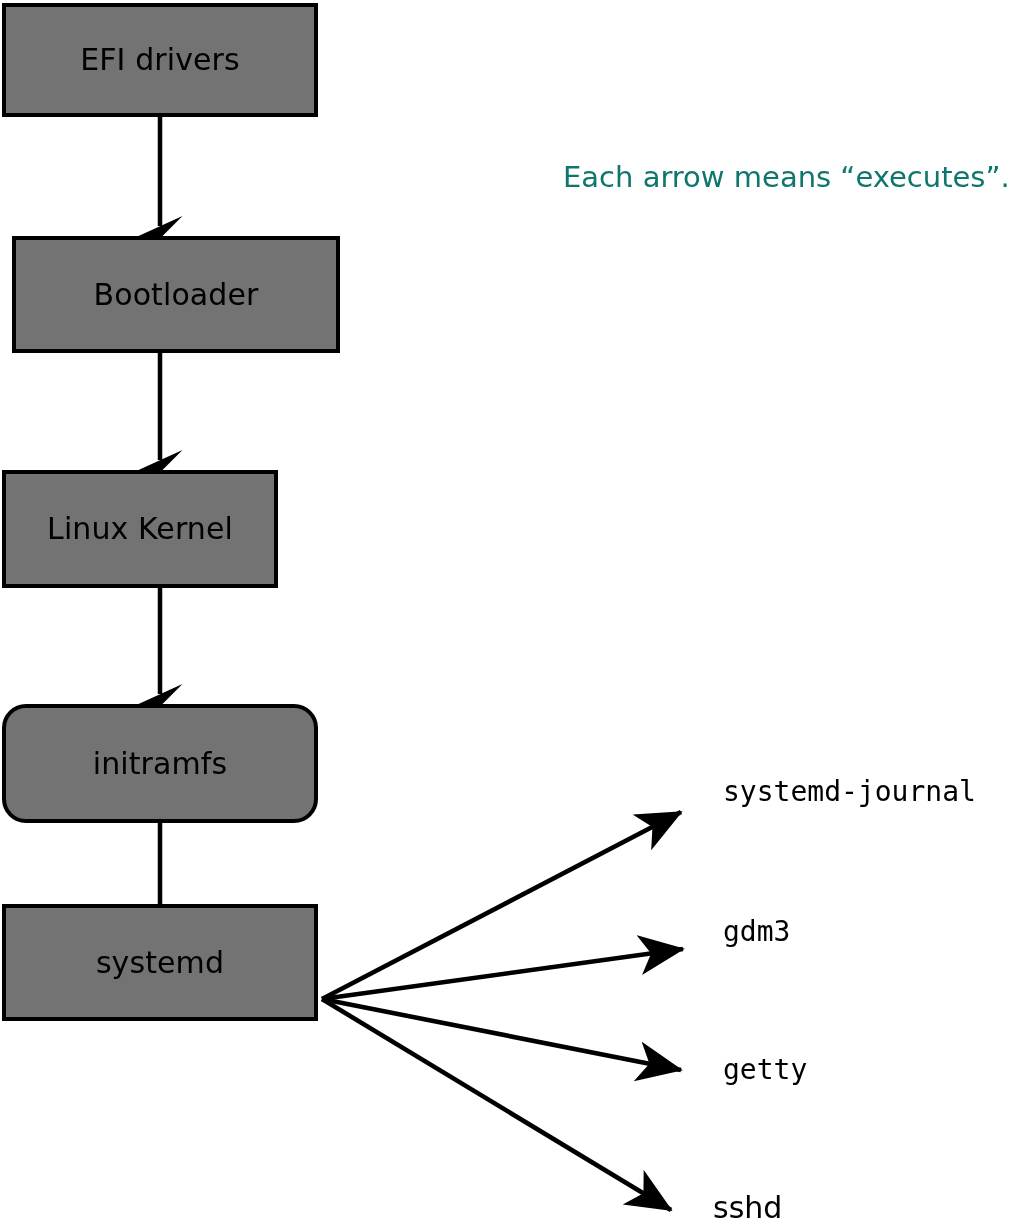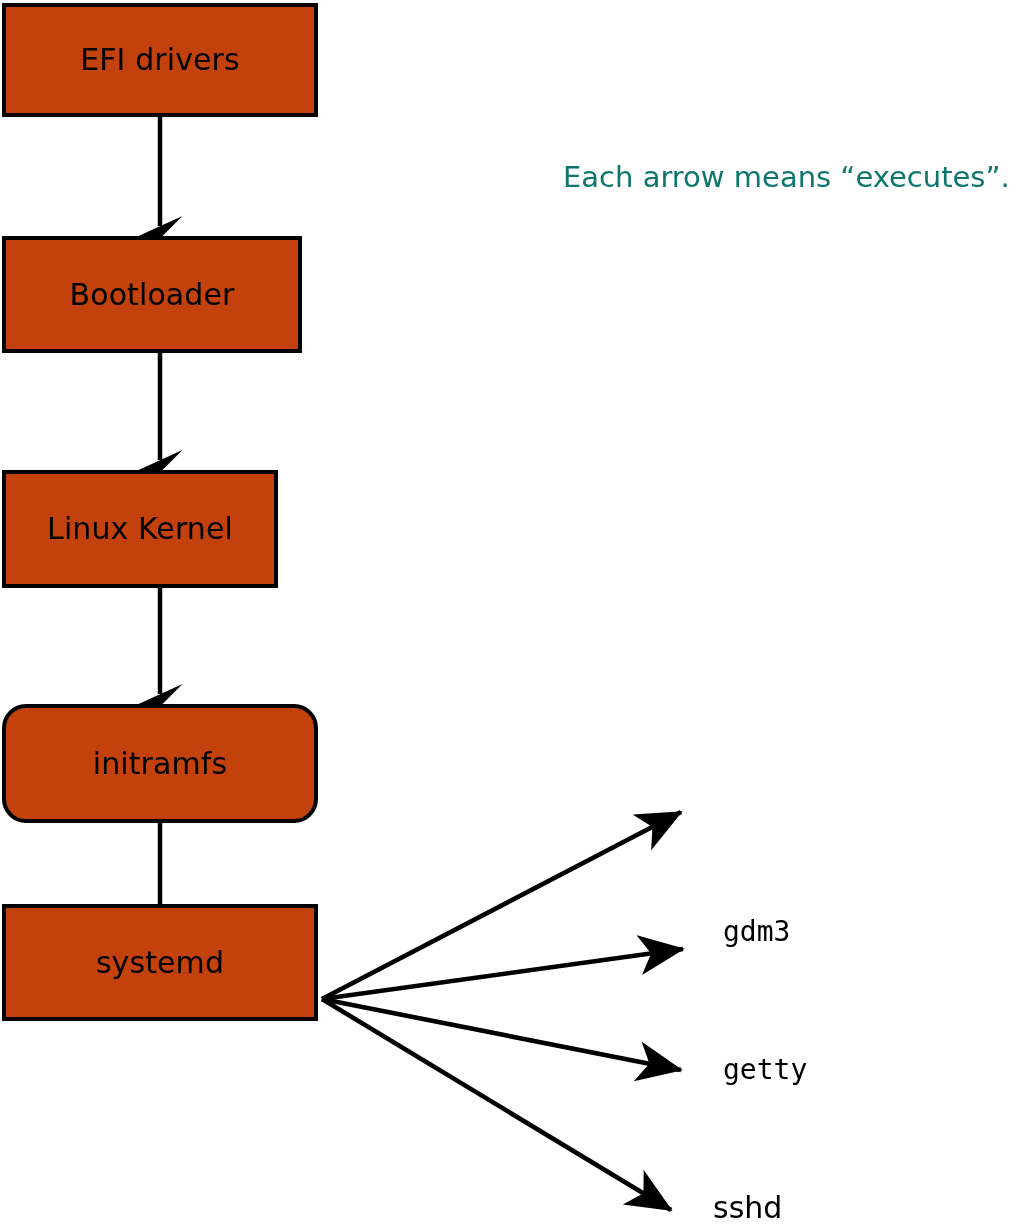--- a/index.html
+++ b/index.html
@@ -14,21 +14,21 @@
     position: relative;
     width: 1023px;
     height: 1230px;
     background: #ffffff;
     overflow: hidden;
   }
   .stage-box {
     position: absolute;
     box-sizing: border-box;
     border: 4px solid #000000;
-    background: #c2410c;
+    background: #737373;
     display: flex;
     align-items: center;
     justify-content: center;
   }
   .stage-label {
     font-family: "DejaVu Sans", sans-serif;
     font-size: 30px;
     color: #000000;
     line-height: 1;
     letter-spacing: 0.1px;
@@ -102,38 +102,39 @@
     </g>
     <g>
       <line x1="322" y1="999" x2="671" y2="1210" stroke="#000000" stroke-width="4.6" marker-end="url(#barb-right)"></line>
     </g>
   </svg>
 
   <div class="stage-box" style="left:2px; top:3px; width:316px; height:114px;">
     <span class="stage-label">EFI drivers</span>
   </div>
 
-  <div class="stage-box" style="left:2px; top:236px; width:300px; height:117px;">
+  <div class="stage-box" style="left:12px; top:236px; width:328px; height:117px;">
     <span class="stage-label">Bootloader</span>
   </div>
 
   <div class="stage-box" style="left:2px; top:470px; width:276px; height:118px;">
     <span class="stage-label">Linux Kernel</span>
   </div>
 
   <div class="stage-box" style="left:2px; top:704px; width:316px; height:119px;border-radius:24px;">
     <span class="stage-label">initramfs</span>
   </div>
 
   <div class="stage-box" style="left:2px; top:904px; width:316px; height:117px;">
     <span class="stage-label">systemd</span>
   </div>
 
   <div class="annotation" style="left:563px; top:163px;">Each arrow means “executes”.</div>
 
+  <div class="service-label" style="left:723px; top:778px;">systemd-journal</div>
 
   <div class="service-label" style="left:723px; top:918px;">gdm3</div>
 
   <div class="service-label" style="left:723px; top:1056px;">getty</div>
 
   <div class="service-label sans" style="left:713px; top:1193px;">sshd</div>
 
 </div>
 
 </body></html>

